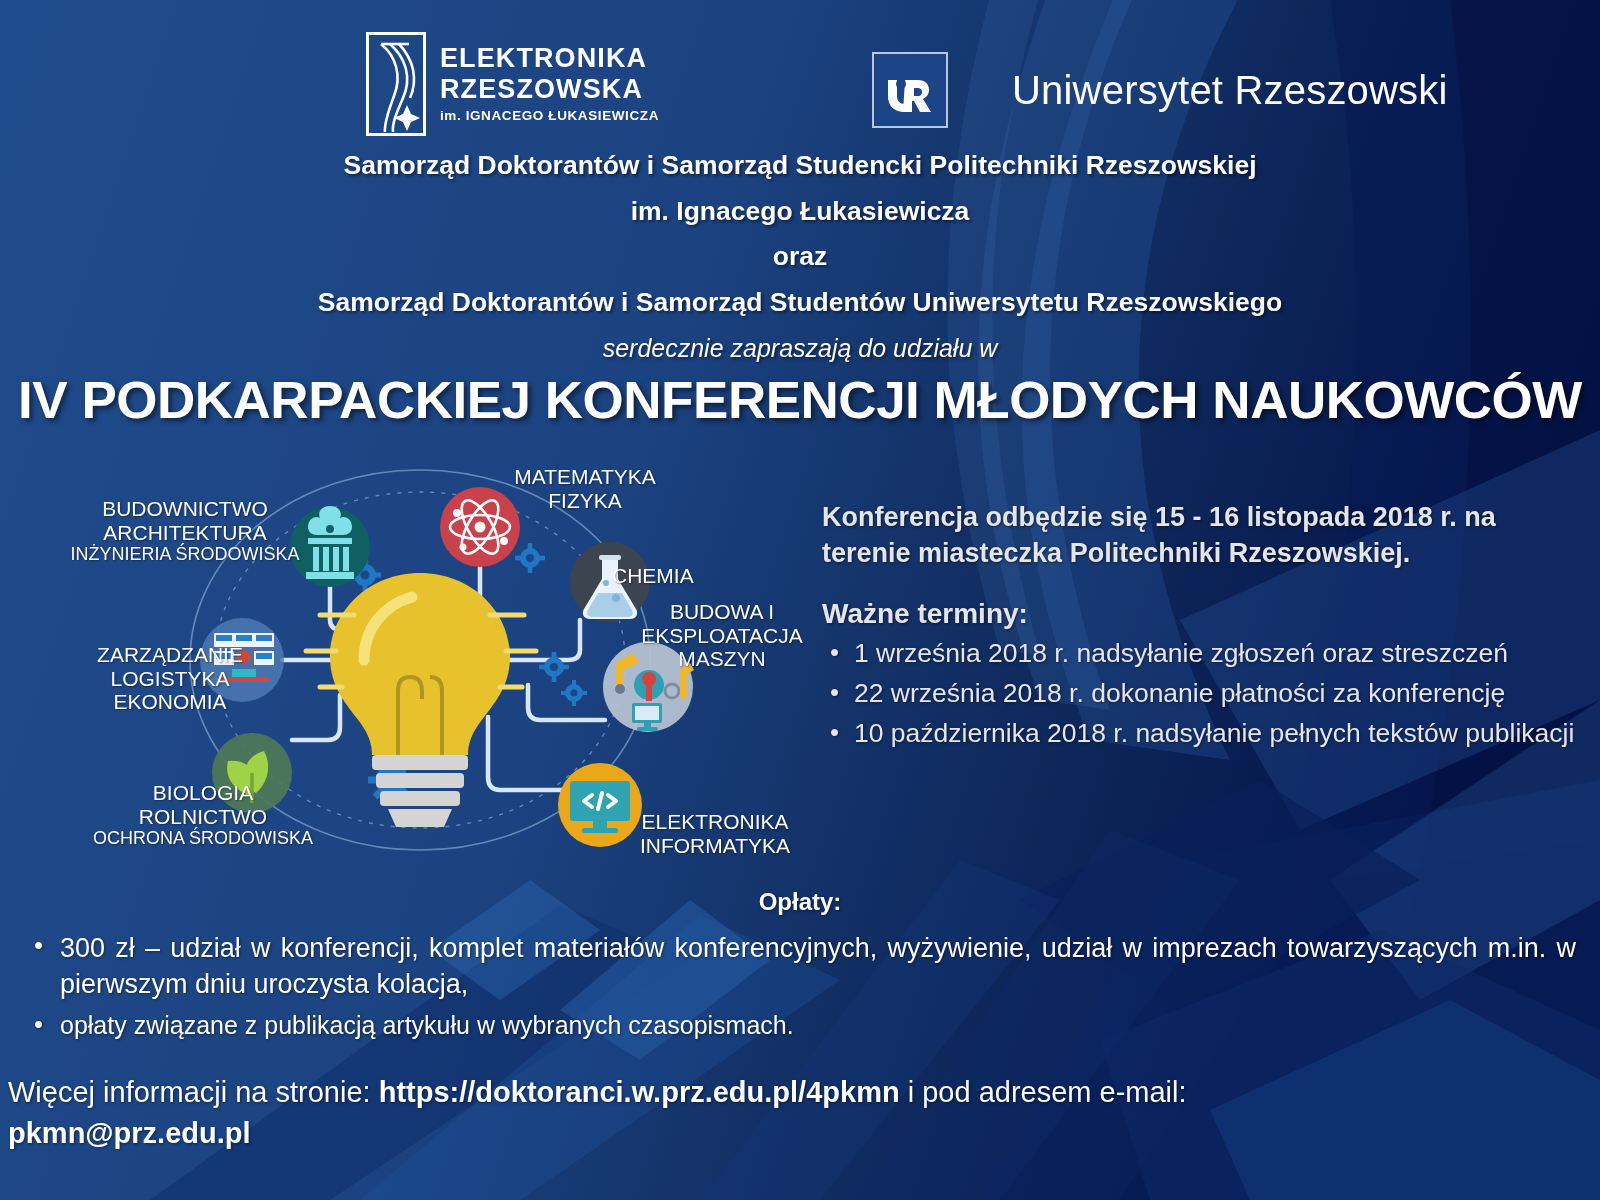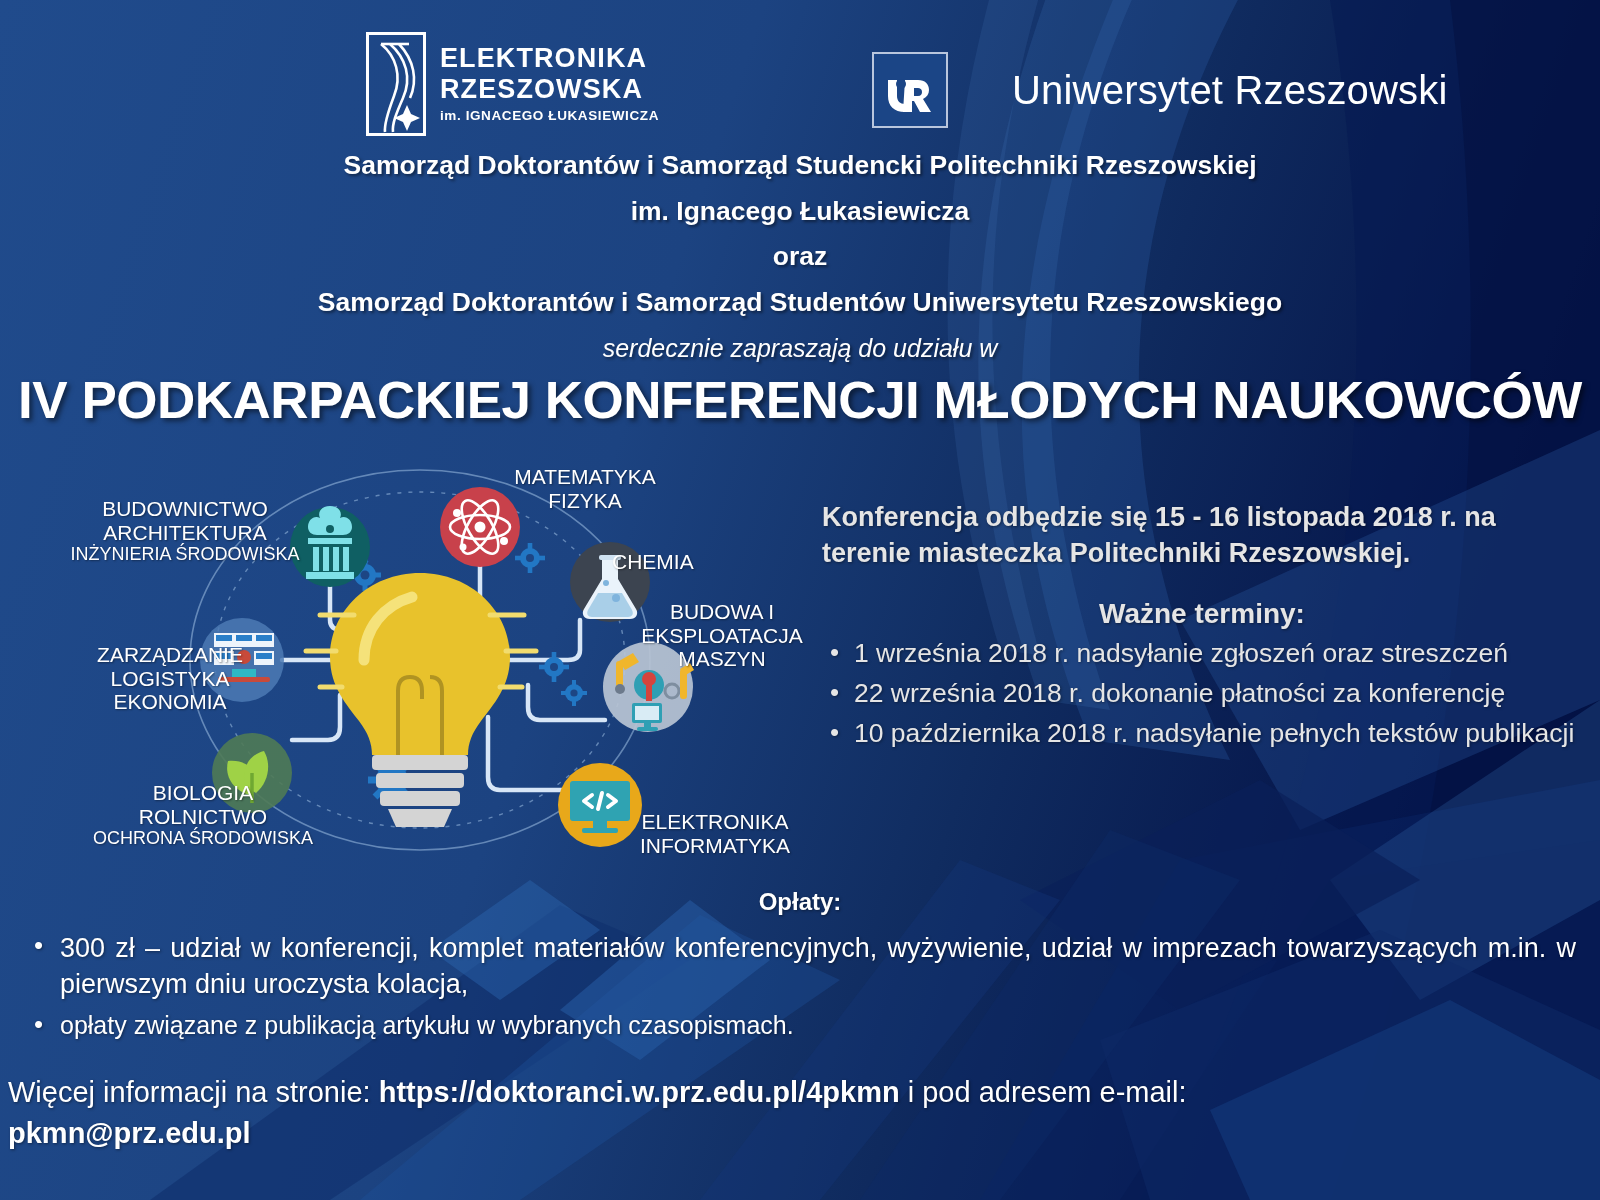--- a/index.html
+++ b/index.html
@@ -50,21 +50,21 @@
   .info svg{position:absolute;left:0;top:0;}
   .ilabel{position:absolute;color:#fff;text-align:center;line-height:1.12;
      text-shadow:1px 1px 2px rgba(0,0,0,.4);white-space:nowrap;}
   .ilabel .big{font-size:21px;}
   .ilabel .sm{font-size:18px;}
 
   
   .rcol{position:absolute;left:822px;top:472px;width:760px;color:#e5e5e5;margin-top:28px;}
   .conf-when{font-size:27px;font-weight:bold;line-height:1.33;
      text-shadow:1px 1px 3px rgba(0,0,0,.45);}
-  .terms-h{font-size:28px;font-weight:bold;text-align:center;margin-top:26px;
+  .terms-h{font-size:28px;font-weight:bold;text-align:left;margin-top:26px;
      text-shadow:1px 1px 3px rgba(0,0,0,.45);}
   .dl{list-style:none;margin:6px 0 0 0;padding:0;}
   .dl li{position:relative;padding-left:32px;font-size:26.5px;line-height:1.32;
      margin-top:5px;text-align:justify;text-shadow:1px 1px 3px rgba(0,0,0,.4);}
   .dl li::before{content:"•";position:absolute;left:8px;top:-1px;font-size:26px;}
 
   
   .fees{position:absolute;left:24px;top:888px;width:1552px;color:#fff;}
   .fees-h{font-size:24px;font-weight:bold;text-align:center;
      text-shadow:1px 1px 3px rgba(0,0,0,.45);}
@@ -411,21 +411,21 @@
       <div class="big">BIOLOGIA</div>
       <div class="big">ROLNICTWO</div>
       <div class="sm">OCHRONA ŚRODOWISKA</div>
     </div>
 
     <div class="ilabel" style="left:455px;top:10px;width:220px;">
       <div class="big">MATEMATYKA</div>
       <div class="big">FIZYKA</div>
     </div>
 
-    <div class="ilabel" style="left:592px;top:95px;width:160px;text-align:left;">
+    <div class="ilabel" style="left:592px;top:109px;width:160px;text-align:left;">
       <div class="big">CHEMIA</div>
     </div>
 
     <div class="ilabel" style="left:612px;top:145px;width:180px;">
       <div class="big">BUDOWA I</div>
       <div class="big">EKSPLOATACJA</div>
       <div class="big">MASZYN</div>
     </div>
 
     <div class="ilabel" style="left:600px;top:355px;width:190px;">

